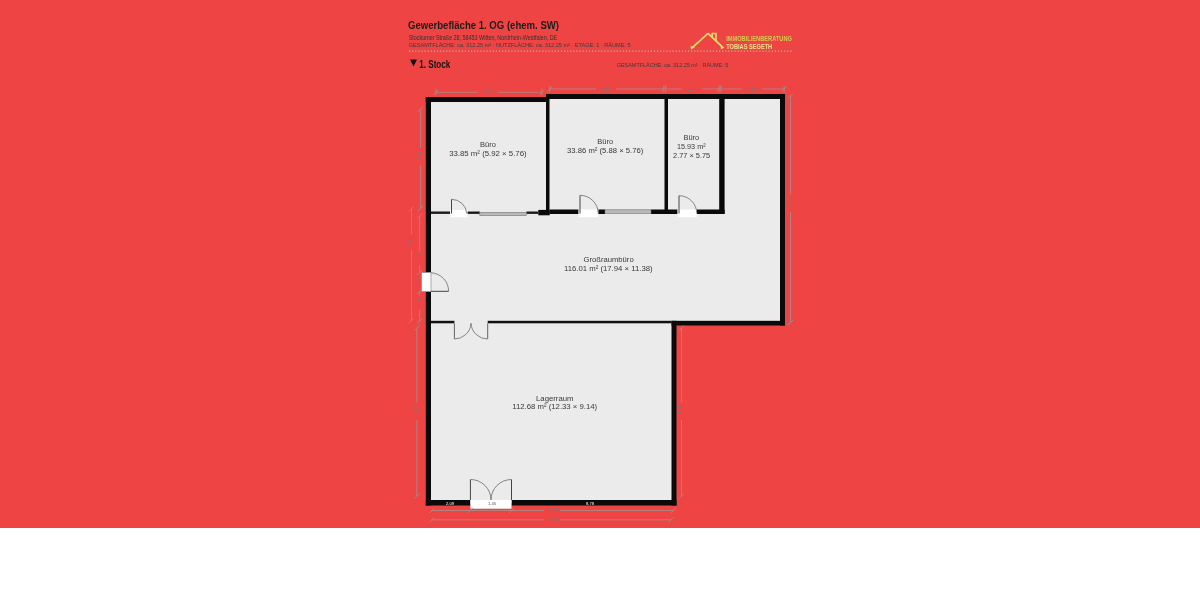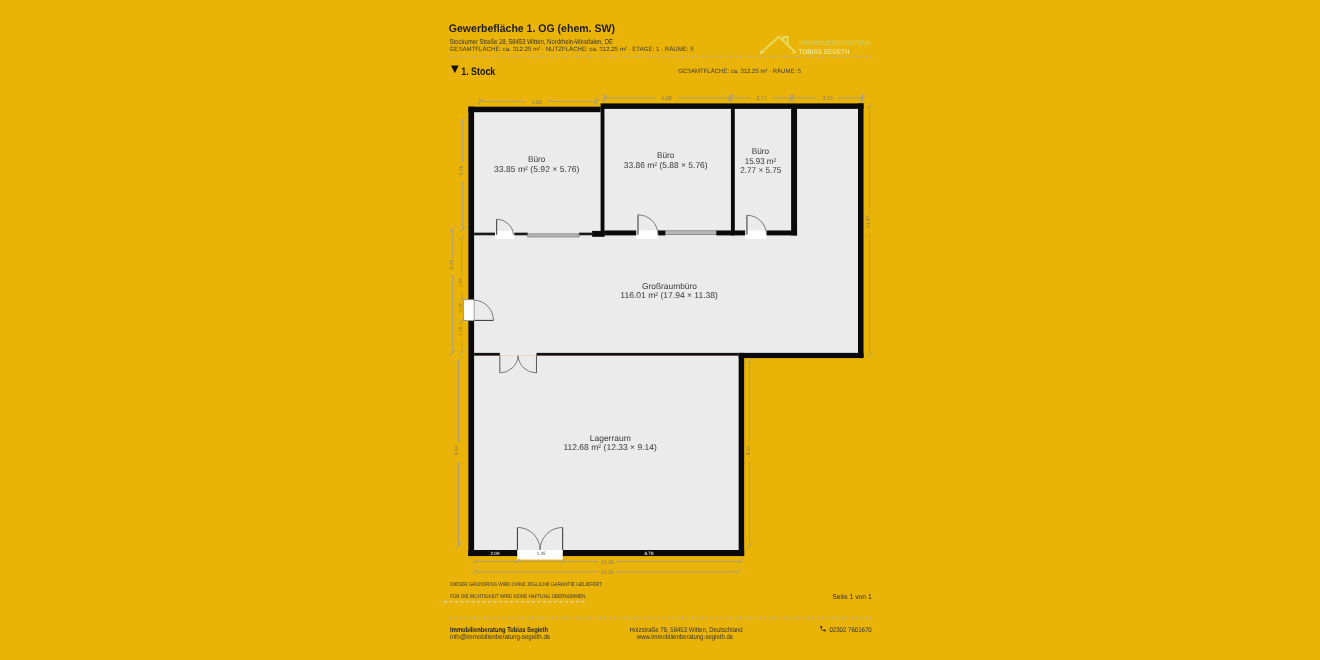--- a/index.html
+++ b/index.html
@@ -1,16 +1,16 @@
 <!DOCTYPE html>
 <html><head>
 <meta charset="utf-8">
 <style>
   html,body{margin:0;padding:0;background:#ffffff;}
-  #page{position:relative;width:1200px;height:600px;overflow:hidden;background:#eab308;}
+  #page{position:relative;width:1200px;height:528px;overflow:hidden;background:#ef4444;}
   svg text{font-family:"Liberation Sans",sans-serif;}
 </style>
 </head>
 <body>
 <div id="page">
   <svg width="1200" height="600" viewBox="0 0 1200 600" style="position:absolute;left:0;top:0;">
 
     <text x="408" y="28.9" font-size="10" font-weight="bold" fill="#1c1c1c" textLength="151" lengthAdjust="spacingAndGlyphs">Gewerbefläche 1. OG (ehem. SW)</text>
 
     <text x="408.7" y="39.7" font-size="6.5" fill="#333" textLength="148.5" lengthAdjust="spacingAndGlyphs">Stockumer Straße 28, 58453 Witten, Nordrhein-Westfalen, DE</text>

